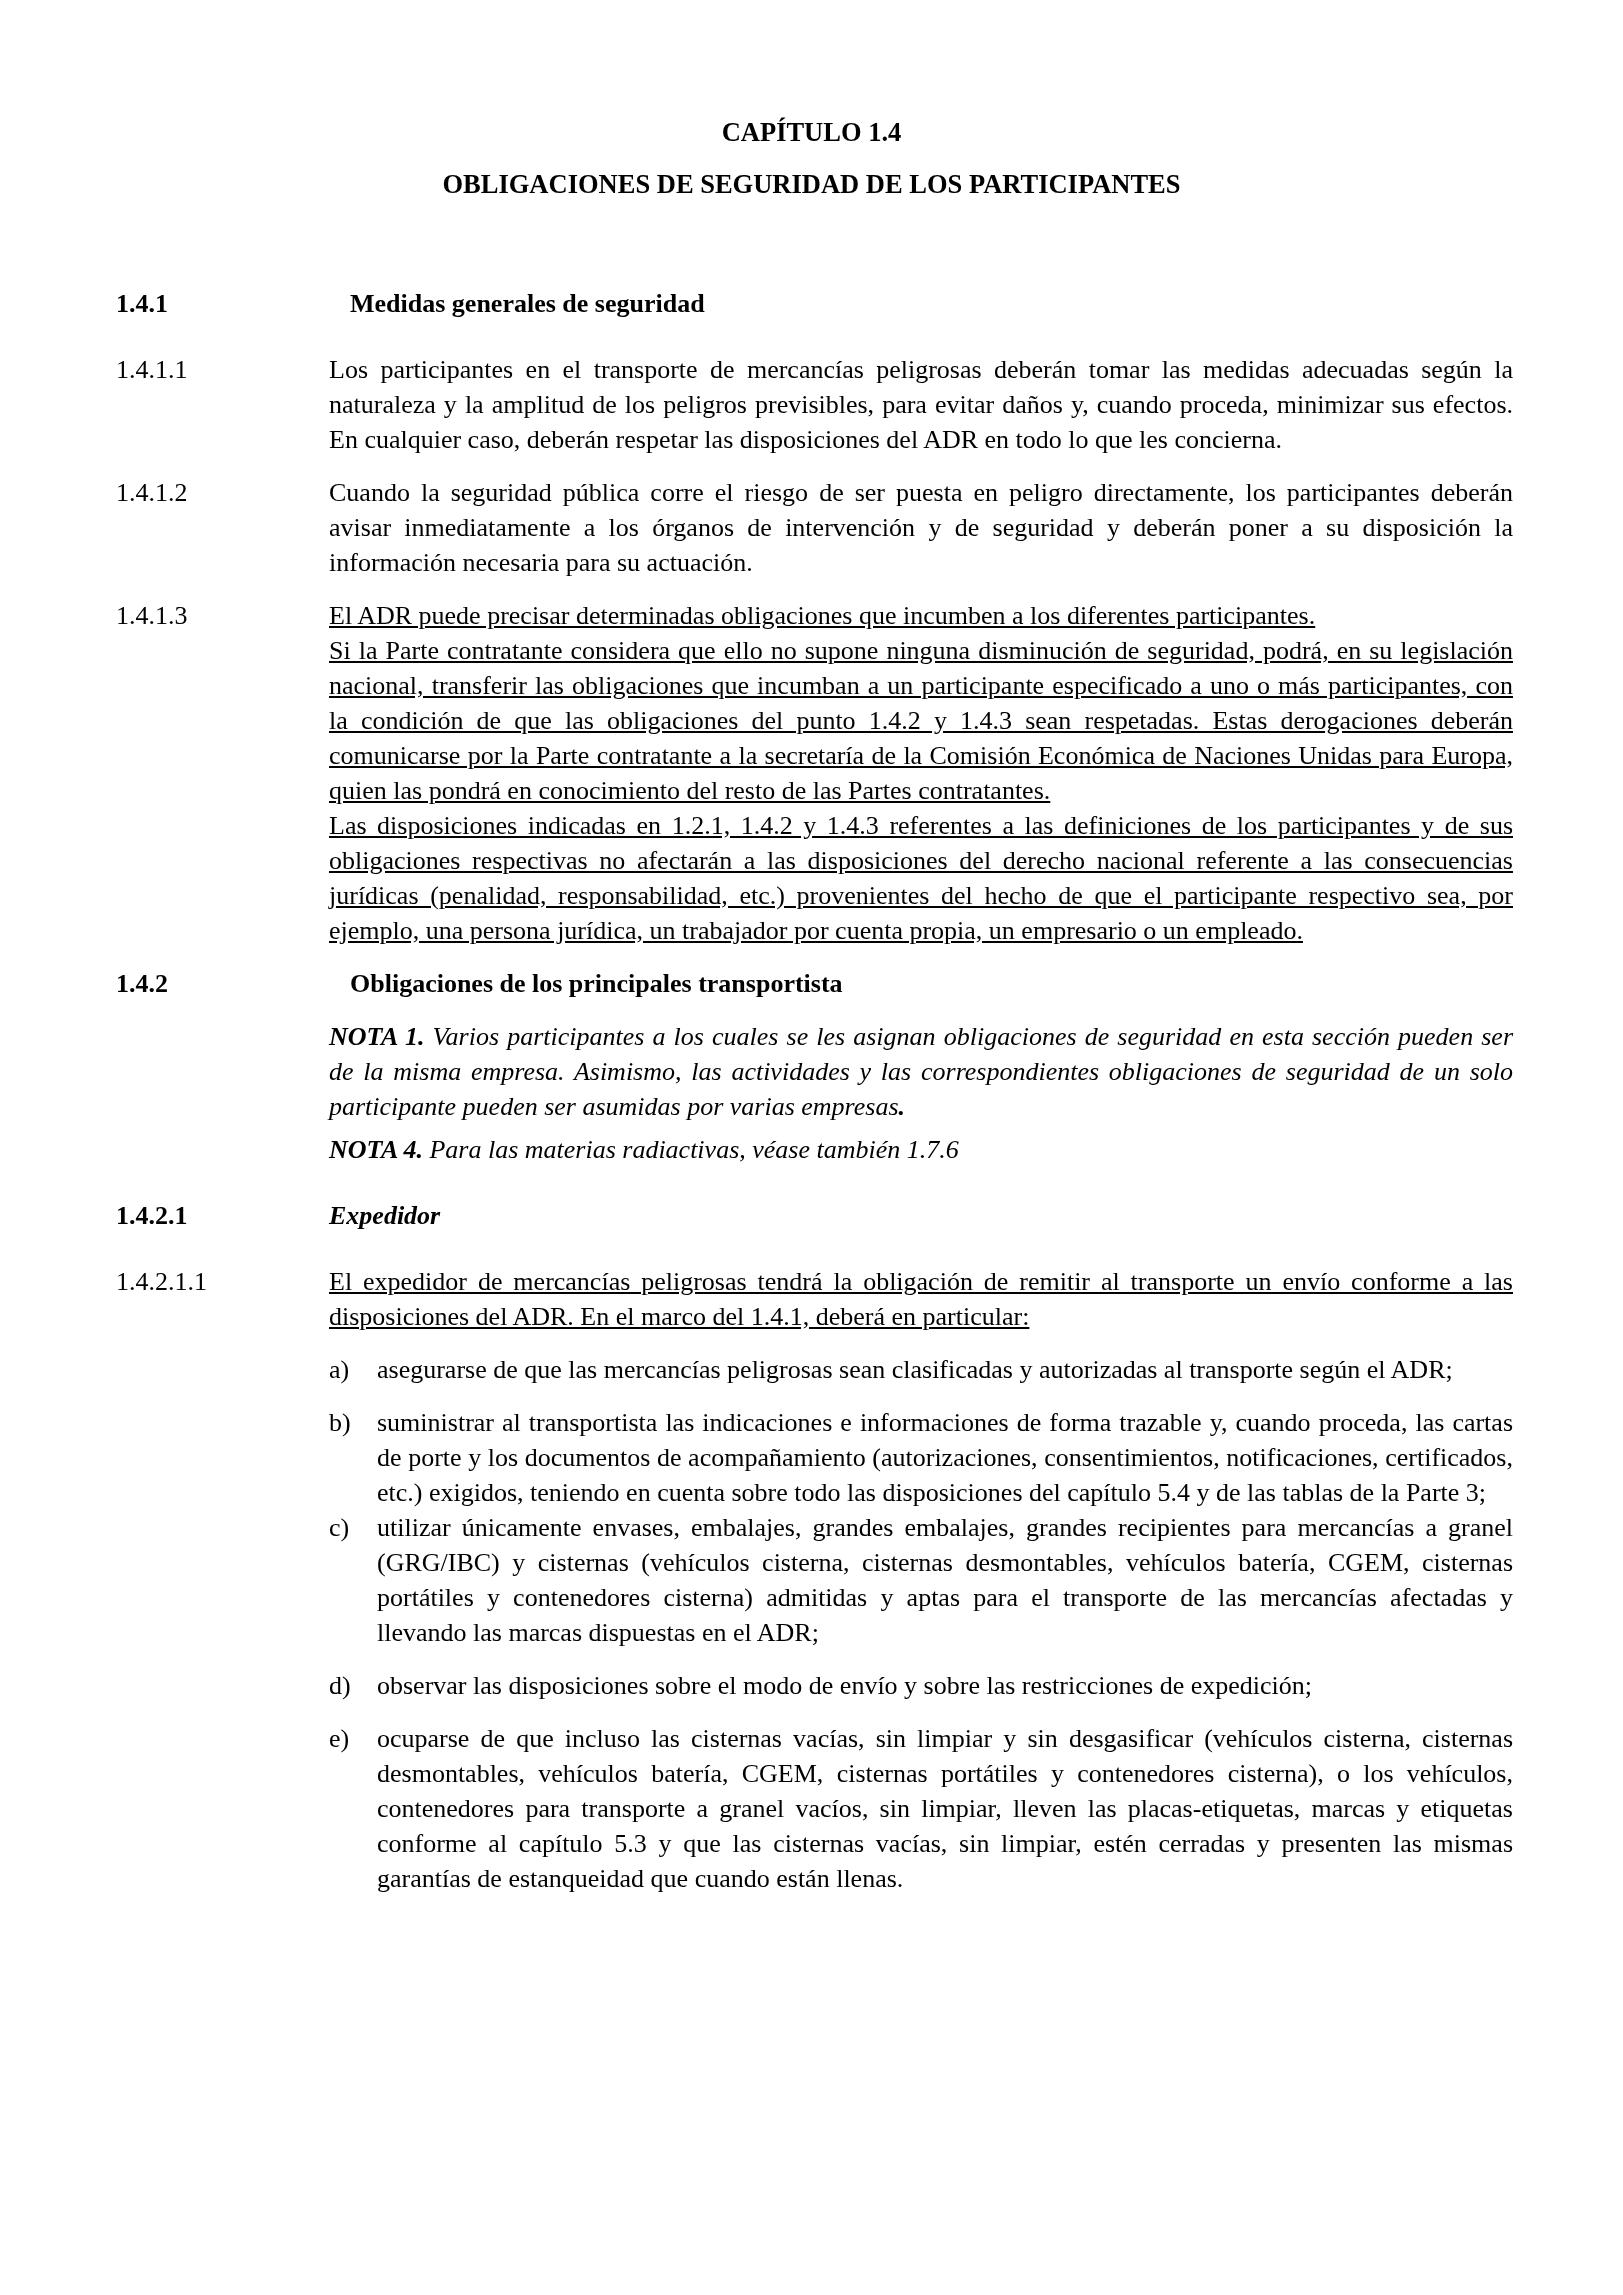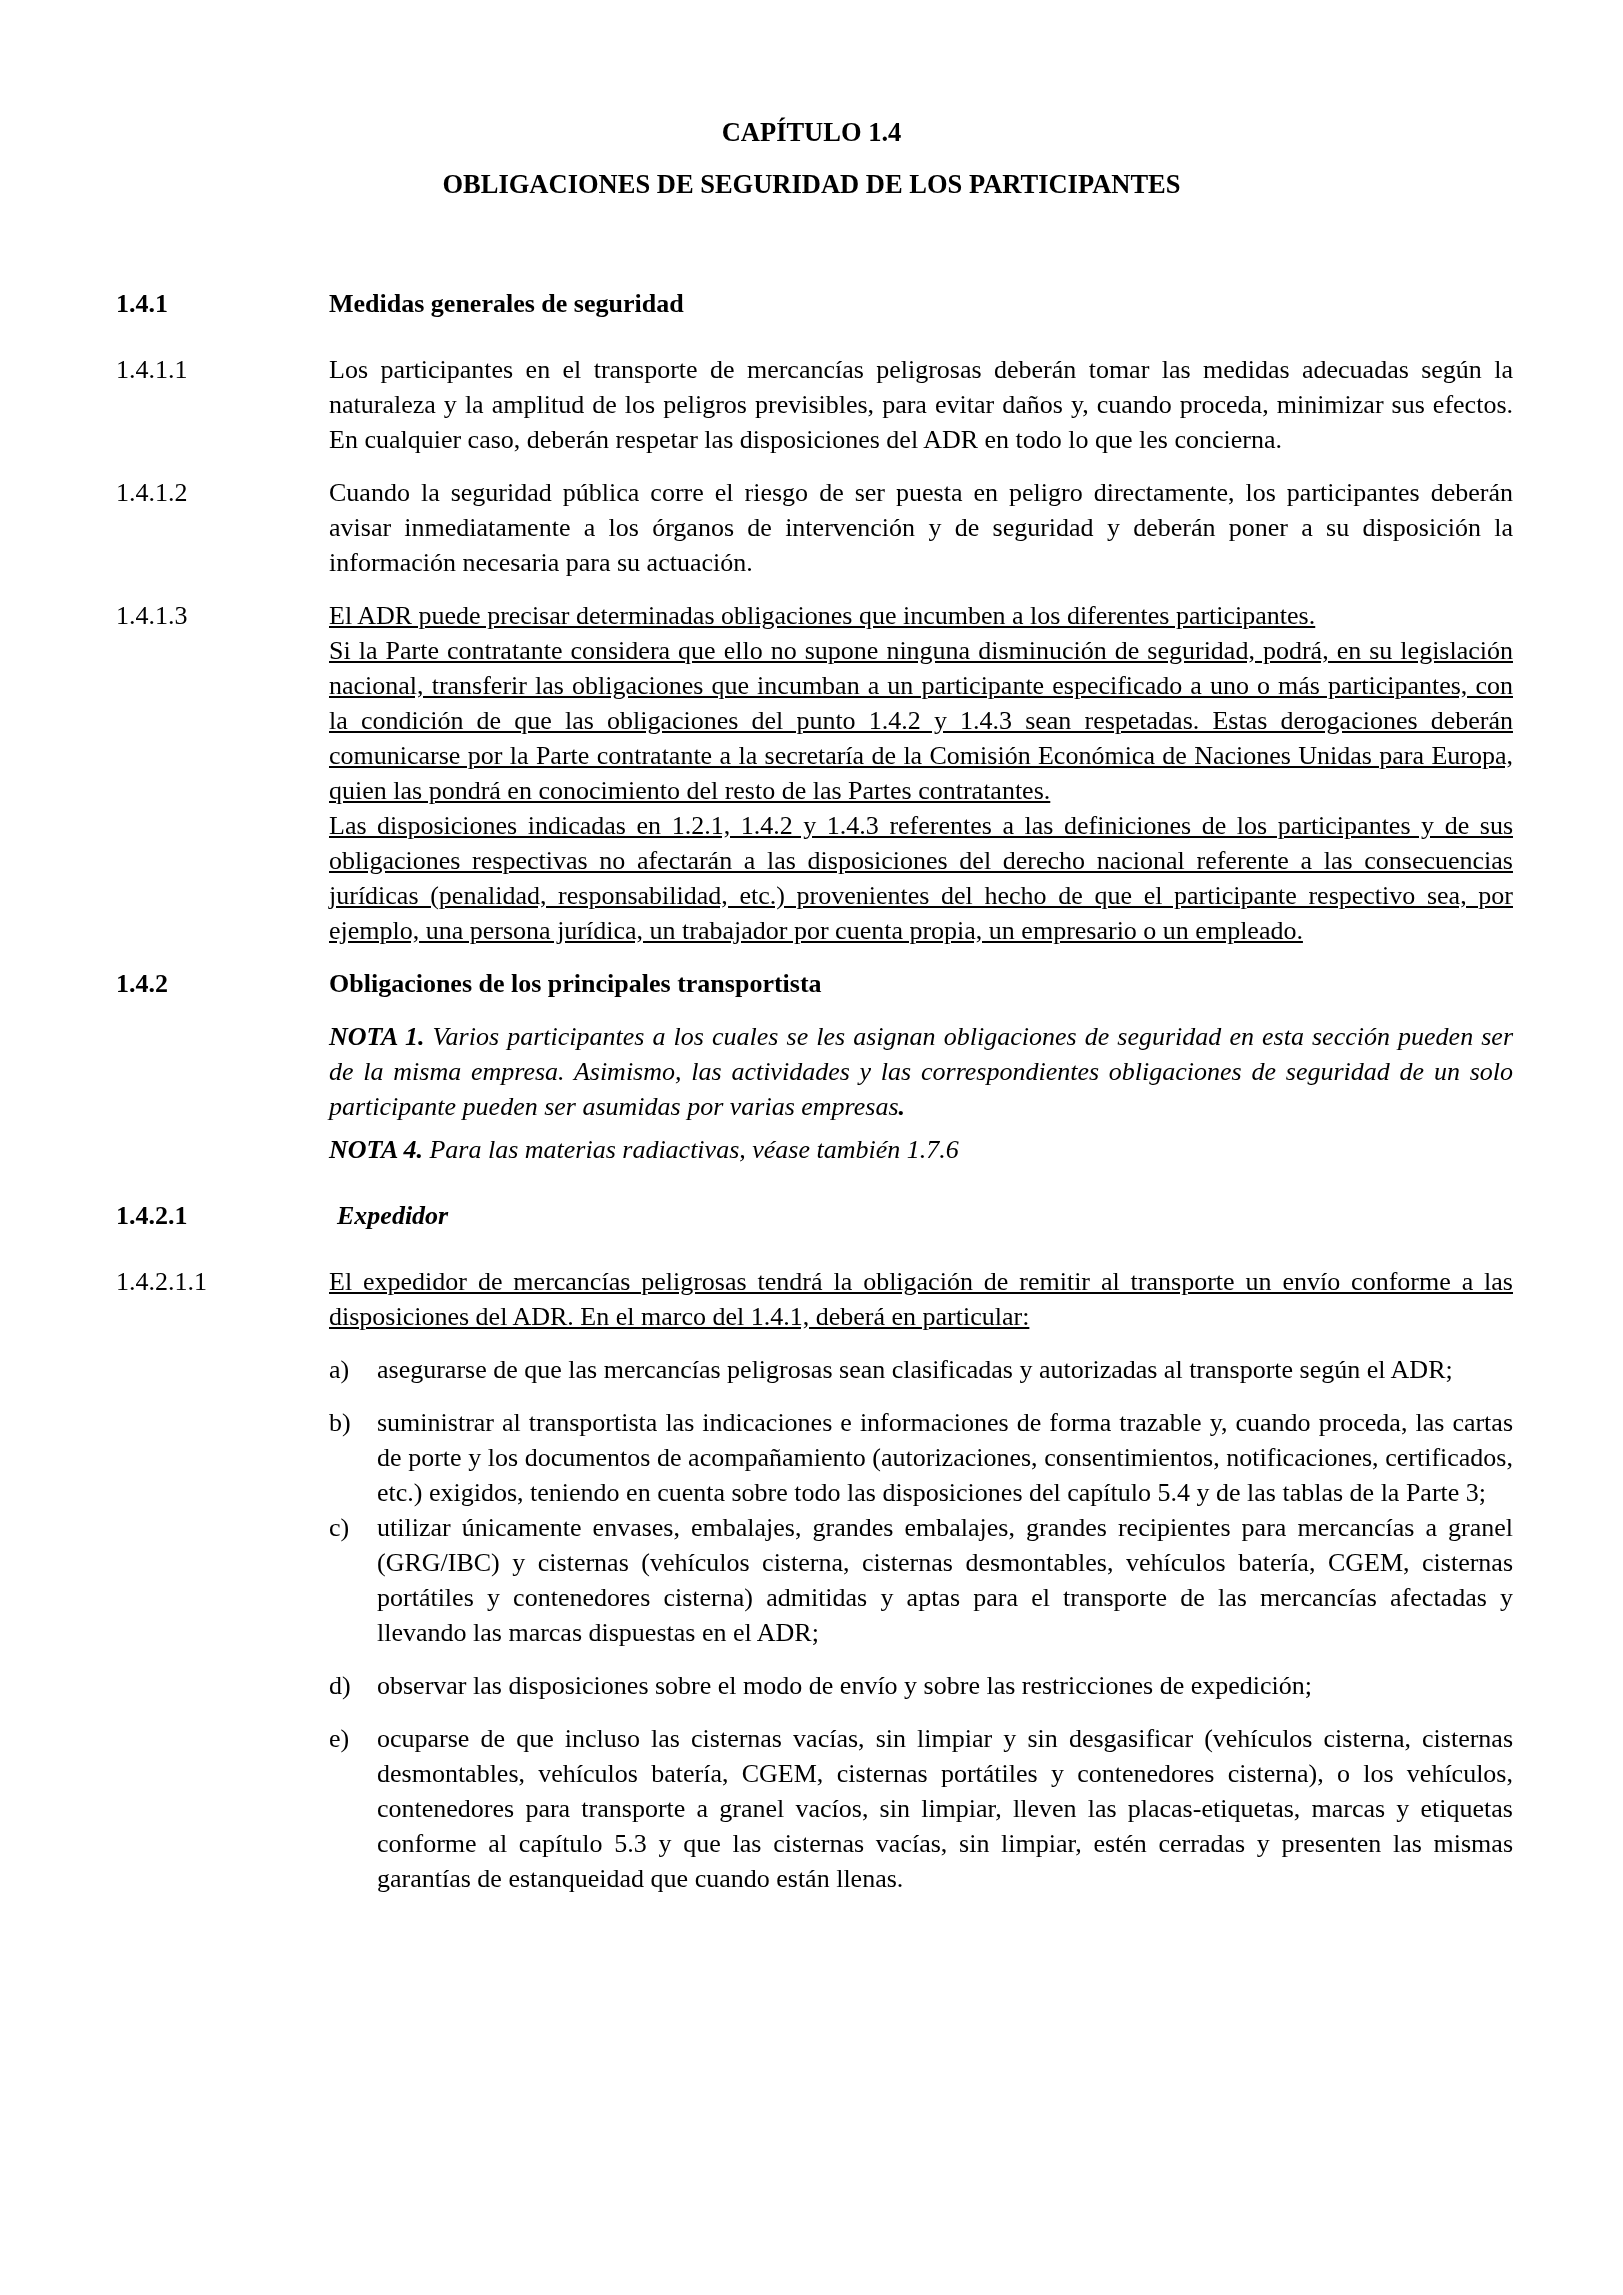--- a/index.html
+++ b/index.html
@@ -12,22 +12,22 @@
   }
   .page { position: relative; width: 1623px; height: 1967px; }
   .title {
     position: absolute; left: 0; width: 1623px; text-align: center;
     font-weight: bold; font-size: 26.5px; line-height: 33px;
   }
   .content { position: absolute; left: 116px; top: 286px; width: 1397px; }
   .row { display: flex; }
   .num { width: 213px; flex: 0 0 213px; }
   .body { flex: 1 1 auto; text-align: justify; }
-  .heading { font-weight: bold; }
-  .italic { font-style: italic; margin-left: 8px; }
+  .heading { font-weight: bold; gap: 21px; }
+  .italic { font-style: italic; }
   .gap-lg { margin-top: 31px; }
   .gap-md { margin-top: 18px; justify-content: space-between; }
   .gap-sm { margin-top: 8.3px; }
   .para { margin: 0; text-decoration: underline; }
   .note-label { font-weight: bold; font-style: italic; font-family: Liberation Serif, serif; }
   .note-text { font-style: italic; }
   .li { display: flex; }
   .li-mark { width: 48px; flex: 0 0 48px; }
   .li-text { flex: 1 1 auto; text-align: justify; }
   .last-line-left { text-align-last: left; }

